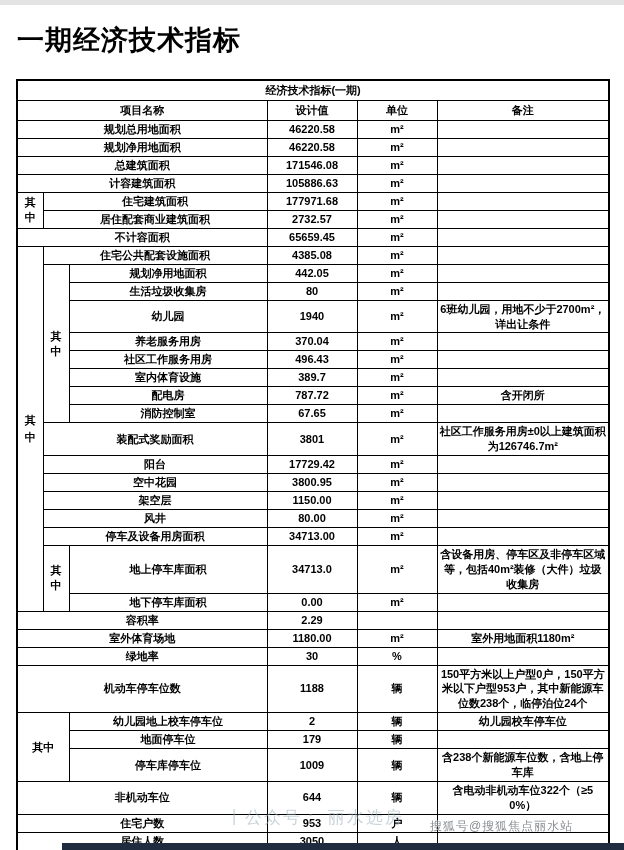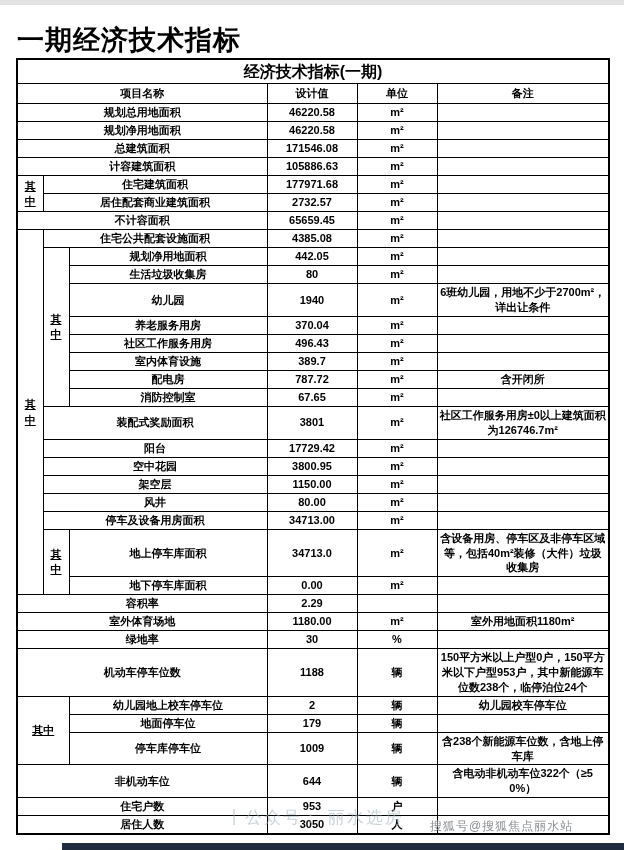--- a/index.html
+++ b/index.html
@@ -2,37 +2,37 @@
 <html><head>
 <meta charset="utf-8">
 <style>
   html,body { margin:0; padding:0; }
   .page {
     position:relative; width:624px; height:850px; background:#ffffff;
     overflow:hidden; font-family:"Liberation Sans","DejaVu Sans",sans-serif; color:#000;
   }
   .top-strip { position:absolute; top:0; left:0; width:624px; height:5px; background:#e3e3e3; }
   .doc-title {
-    margin:0; padding:26px 0 2px 17px; font-size:27px; line-height:1.1;
+    margin:0; padding:26px 0 23px 17px; font-size:27px; line-height:1.1;
     font-weight:900; letter-spacing:1px; color:#000;
   }
   table.indicators {
     border-collapse:collapse; table-layout:fixed; width:592px; margin-left:16px;
     border:2px solid #000;
   }
   table.indicators th, table.indicators td {
     border:1px solid #000; text-align:center; vertical-align:middle;
     padding:1px 2px; font-size:11px; font-weight:bold; color:#000; line-height:1.35;
     overflow:hidden; word-break:break-all;
   }
   table.indicators td { height:15px; }
-  tr.tbl-title th { font-size:16px; height:17px; }
+  tr.tbl-title th { font-size:11px; height:17px; }
   tr.colhead th { height:17px;margin-top:44px; }
   td.remark { font-size:10px; line-height:1.3; }
-  td.group { width:26px;text-decoration:underline; }
+  td.group { width:26px; }
   .vstack { display:block; width:13px; margin:0 auto; word-break:break-all; line-height:1.5; }
   .bottom-bar { position:absolute; bottom:0; left:62px; width:562px; height:7px; background:#1f2b3e; }
   .wm-faint {
     position:absolute; top:806px; left:226px; font-size:17px; color:#9fb3bb;
     opacity:0.55; letter-spacing:2px; white-space:nowrap;
   }
   .wm-main {
     position:absolute; top:818px; left:430px; font-size:12px; color:#8a8f93;
     letter-spacing:1px; white-space:nowrap;
   }

